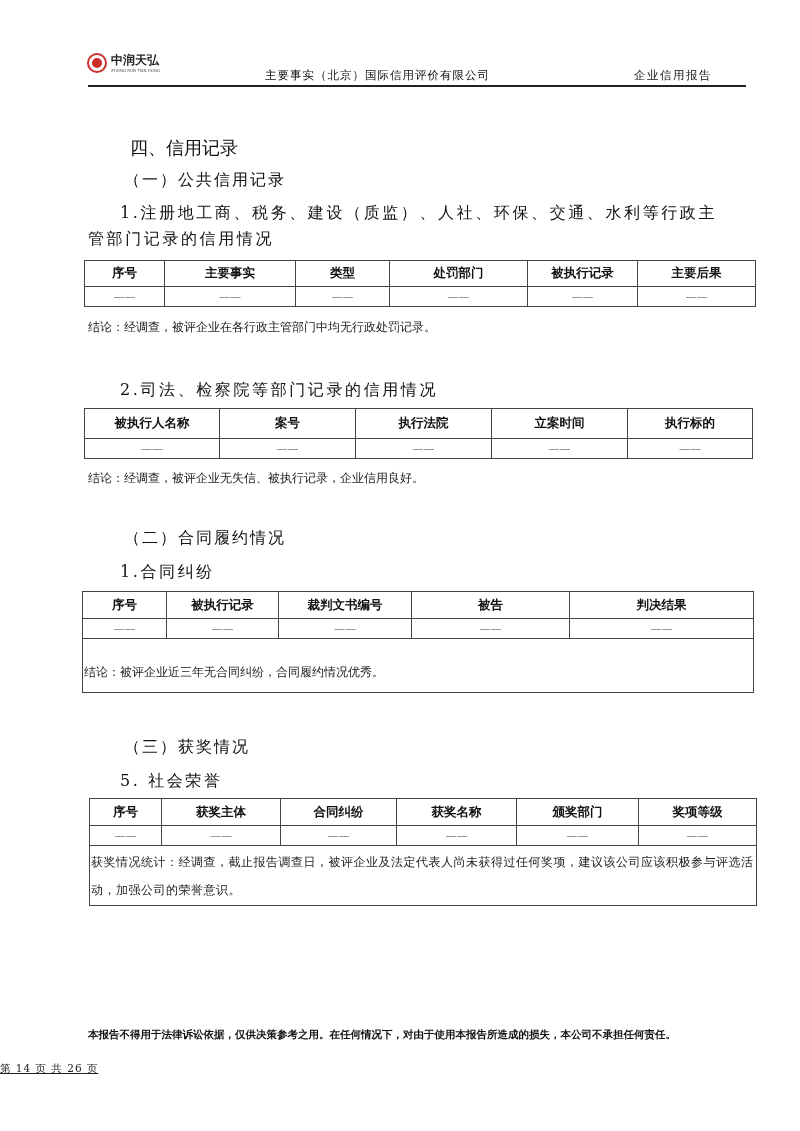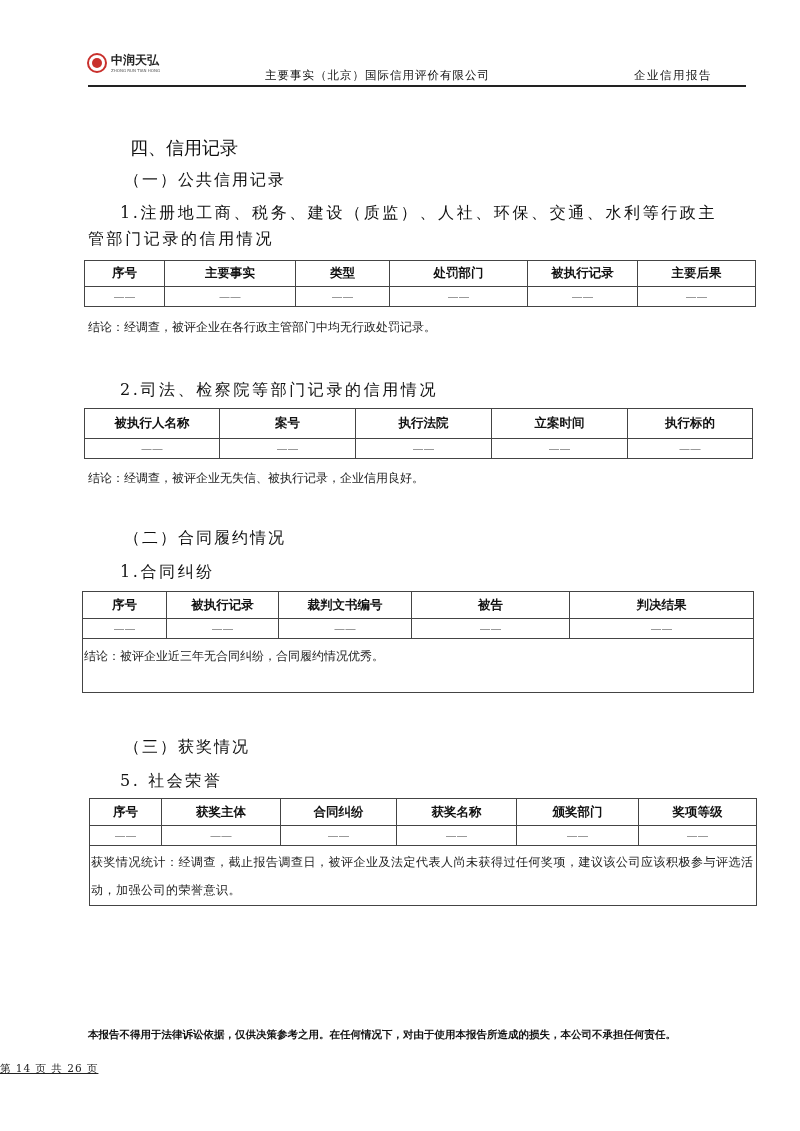--- a/index.html
+++ b/index.html
@@ -137,21 +137,21 @@
     <th>判决结果</th>
   </tr>
   <tr class="row">
     <td>——</td>
     <td>——</td>
     <td>——</td>
     <td>——</td>
     <td>——</td>
   </tr>
   <tr style="height:54px;">
-    <td colspan="5" class="note" style="vertical-align:top; padding-top:8px; line-height:18px;">结论：被评企业近三年无合同纠纷，合同履约情况优秀。</td>
+    <td colspan="5" class="note" style="vertical-align:top; padding-top:24px; line-height:18px;">结论：被评企业近三年无合同纠纷，合同履约情况优秀。</td>
   </tr>
 </tbody>
   </table>
 
 <div class="abs h2" style="left:124px; top:737px;">（三）获奖情况</div>
 <div class="abs h3" style="left:120px; top:771px;">5. 社会荣誉</div>
 <table class="rec" style="left:89px; top:798px; width:667px;">
   <colgroup>
       <col style="width:72px">
       <col style="width:119px">

